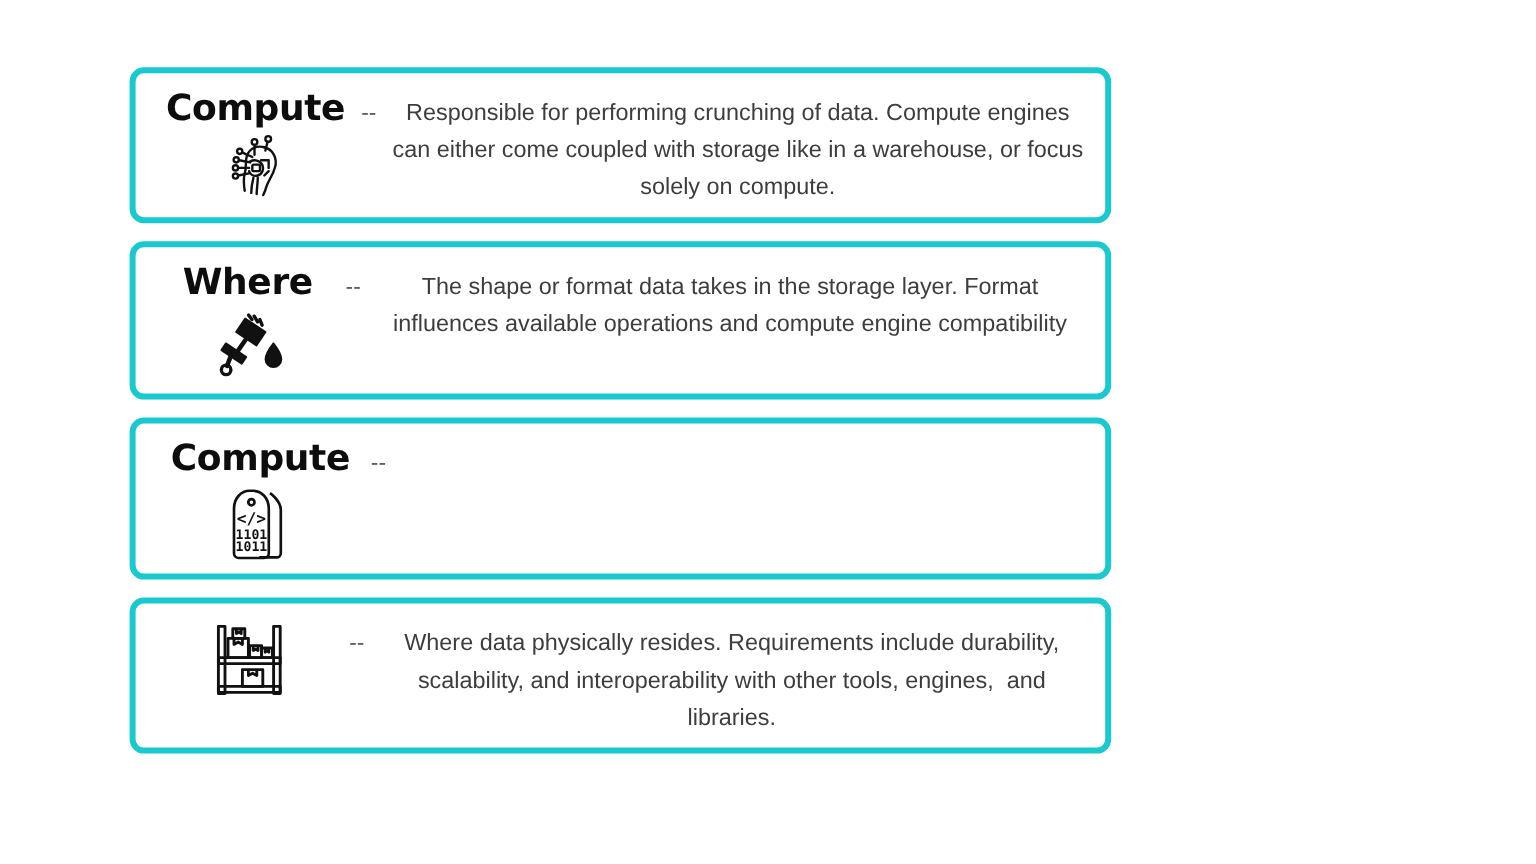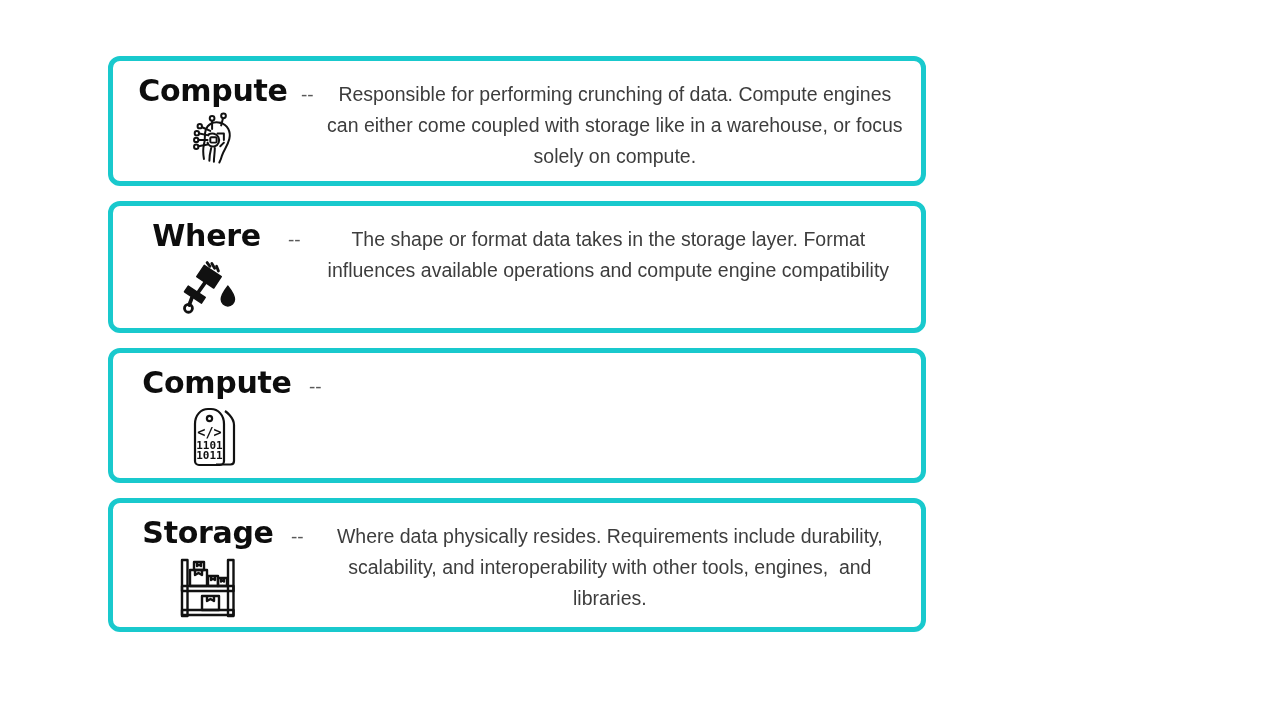--- a/index.html
+++ b/index.html
@@ -188,21 +188,20 @@
           </svg>
         </span>
       </div>
       <div class="card-right">
         <span class="dash">--</span>
       </div>
     </div>
 
     <div class="card card-4">
       <div class="card-left">
-        <div class="card-title">Storage</div>
         <span class="card-icon">
           <svg viewBox="0 0 66 62" fill="none" stroke="#111111" stroke-width="2.4" stroke-linejoin="round">
             <rect x="7" y="4" width="5.5" height="56"></rect>
             <rect x="53" y="4" width="5.5" height="56"></rect>
             <rect x="7" y="30" width="51.5" height="5"></rect>
             <rect x="7" y="54" width="51.5" height="5"></rect>
             <rect x="15" y="14" width="17" height="16"></rect>
             <path d="M20 14 L20 19 L23.5 17 L27 19 L27 14"></path>
             <rect x="19" y="6" width="10" height="8"></rect>
             <path d="M22 6 L22 10 L24 8.7 L26 10 L26 6"></path>

